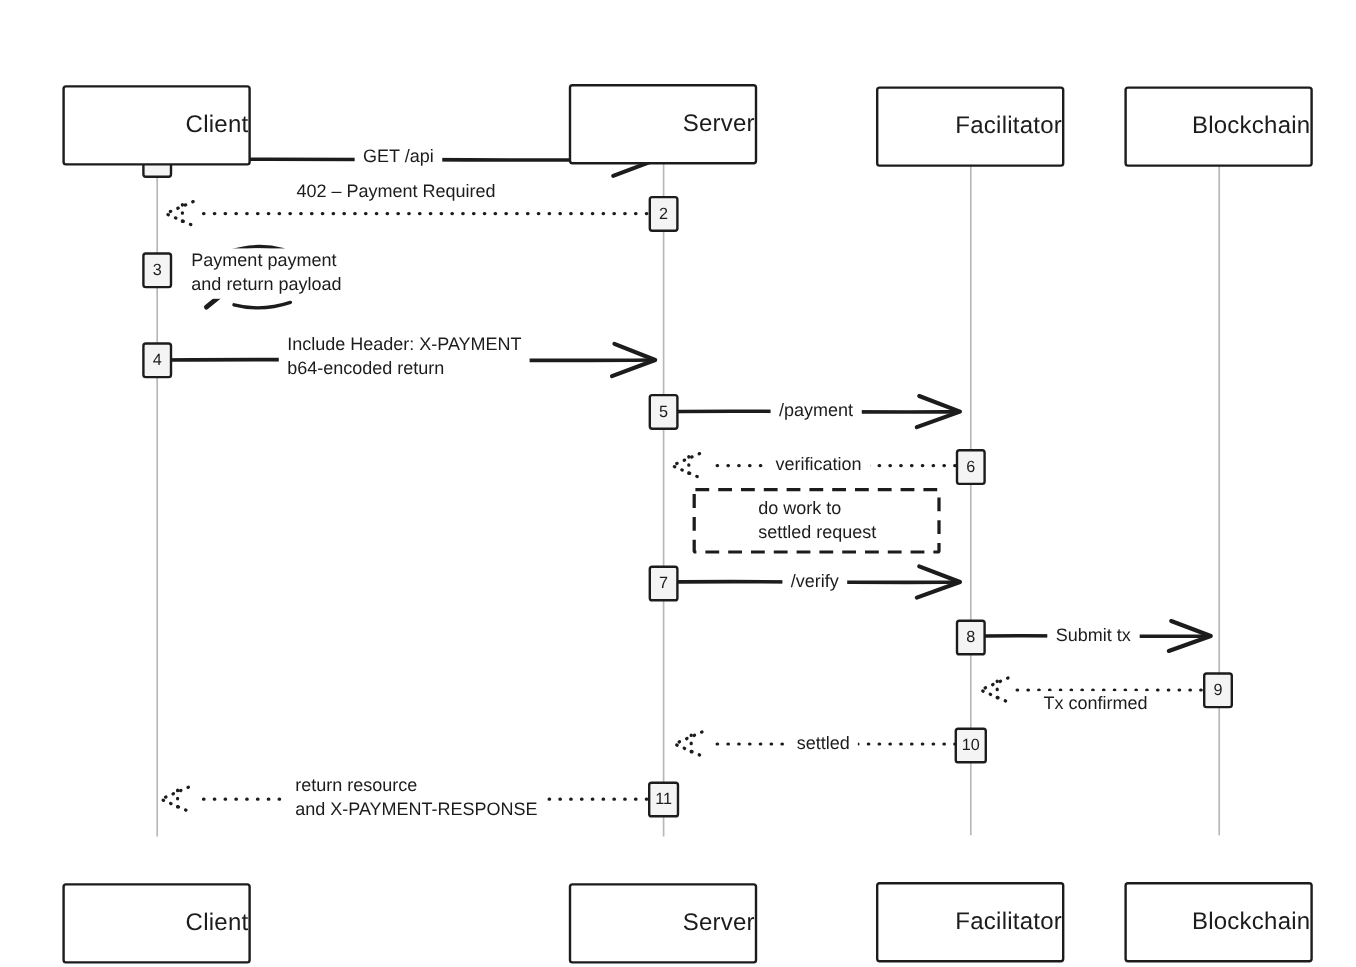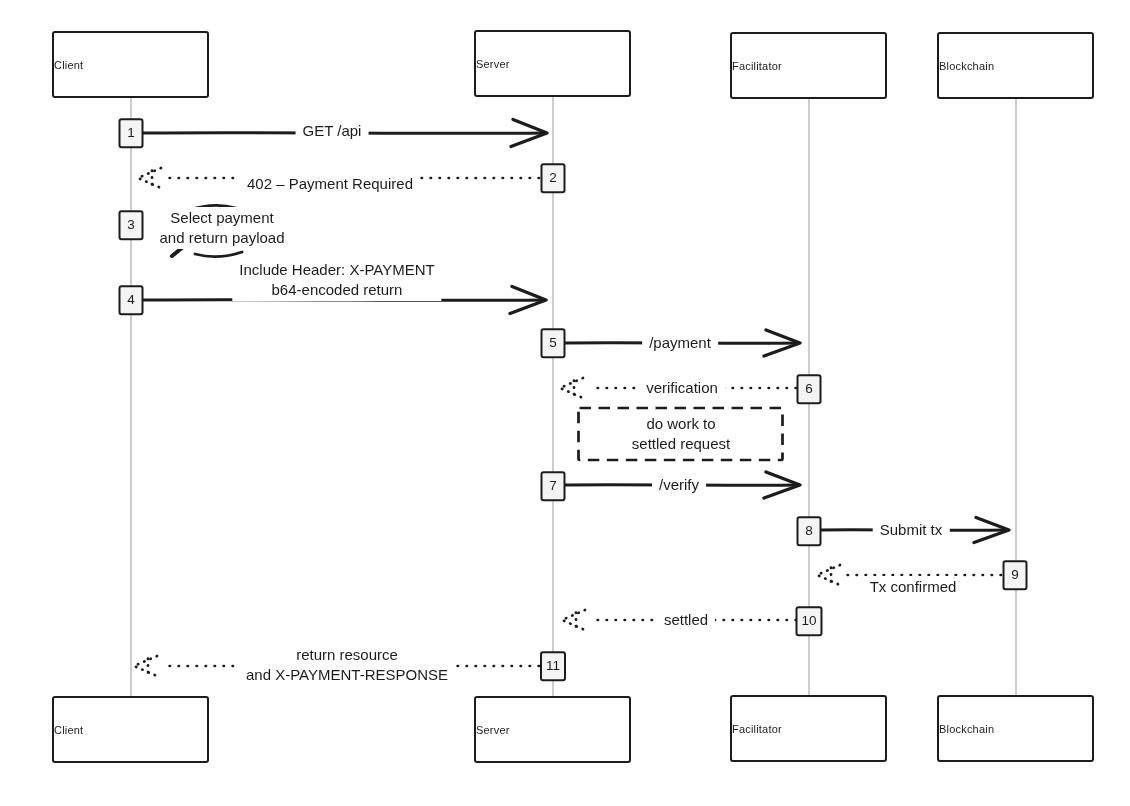--- a/index.html
+++ b/index.html
@@ -4,32 +4,32 @@
 <style>
   html,body{margin:0;padding:0;background:#ffffff;}
   .canvas{
     position:relative;width:1130px;height:806px;background:#ffffff;
     font-family:"Liberation Sans",sans-serif;color:#1c1c1c;overflow:hidden;
   }
   svg.layer{position:absolute;left:0;top:0;z-index:0;}
   .actor{
     position:absolute;width:157px;height:67px;box-sizing:border-box;
     border:2.5px solid #1c1c1c;border-radius:3px;background:#ffffff;
-    display:flex;align-items:center;justify-content:flex-start;
-    font-size:11px;letter-spacing:.2px;z-index:3;
+    display:flex;align-items:center;justify-content:flex-end;
+    font-size:20px;letter-spacing:.2px;z-index:3;margin-top:40px;
   }
   .badge{
     position:absolute;transform:translate(-50%,-50%);
     background:#f4f4f4;border:2px solid #1c1c1c;border-radius:3px;
     min-width:13px;padding:6px 4px;text-align:center;
     font-size:13.5px;line-height:1;z-index:2;
   }
   .msg{
     position:absolute;transform:translate(-50%,-50%);
-    background:#ffffff;padding:1px 7px;text-align:center;
+    background:#ffffff;padding:1px 7px;text-align:left;
     font-size:15px;line-height:20px;white-space:nowrap;z-index:1;
   }
   .note-label{background:transparent;}
 </style>
 </head>
 <body>
 
 <div class="canvas">
 
   <svg class="layer" width="1130" height="806" viewBox="0 0 1130 806">
@@ -115,28 +115,28 @@
   <div class="badge" style="left:809px;top:389px">6</div>
   <div class="badge" style="left:553px;top:486px">7</div>
   <div class="badge" style="left:809px;top:531px">8</div>
   <div class="badge" style="left:1015px;top:575px">9</div>
   <div class="badge" style="left:809px;top:621px">10</div>
   <div class="badge" style="left:553px;top:666px">11</div>
 
   <div class="msg" style="left:332px;top:131px">
     <div>GET /api</div>
   </div>
-  <div class="msg" style="left:330px;top:184px">
+  <div class="msg" style="left:330px;top:160px">
     <div>402 – Payment Required</div>
   </div>
   <div class="msg" style="left:222px;top:228px">
-    <div>Select payment</div>
+    <div>Payment payment</div>
     <div>and return payload</div>
   </div>
-  <div class="msg" style="left:337px;top:280px">
+  <div class="msg" style="left:337px;top:298px">
     <div>Include Header: X-PAYMENT</div>
     <div>b64-encoded return</div>
   </div>
   <div class="msg" style="left:680px;top:343px">
     <div>/payment</div>
   </div>
   <div class="msg" style="left:682px;top:388px">
     <div>verification</div>
   </div>
   <div class="msg" style="left:679px;top:485px">

